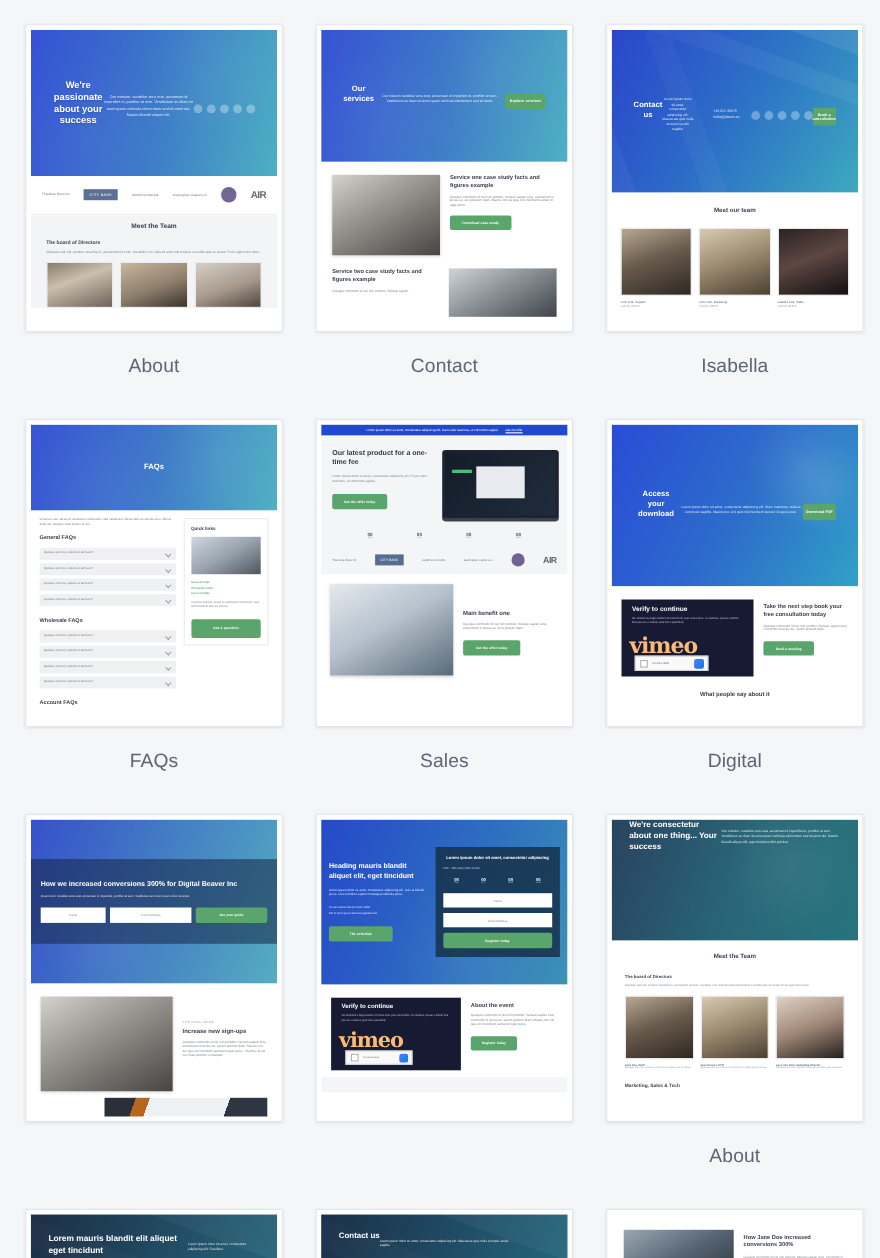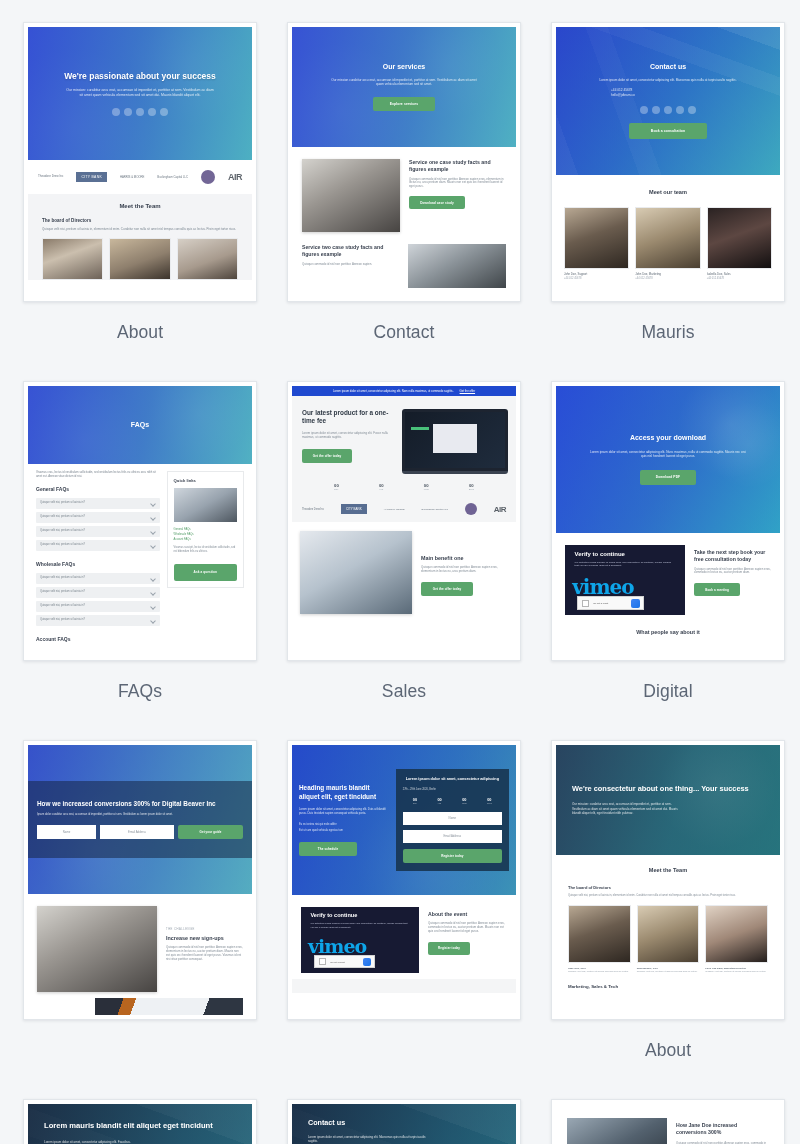--- a/index.html
+++ b/index.html
@@ -47,21 +47,21 @@
   
   .hero { position: relative; overflow: hidden; }
   .hero-photo {
     position: absolute; inset: 0;
     background-size: cover;
     background-position: center;
   }
   .hero-tint { position: absolute; inset: 0; }
   .hero-in {
     position: relative; height: 100%;
-    display: flex; flex-direction: column;
+    display: flex; flex-direction: row;
     align-items: center; justify-content: center;
     text-align: center; padding: 0 20px;
   }
   .hero-in.left { align-items: flex-start; text-align: left; }
   .h-title { color:#fff; font-weight:bold; line-height:1.25; }
   .h-sub { color:rgba(255,255,255,.82); line-height:1.45; }
   .btn-green {
     background:#5aa56b; color:#fff; border-radius:2px;
     display:inline-flex; align-items:center; justify-content:center;
     font-weight:600; letter-spacing:.1px;
@@ -80,21 +80,21 @@
   .person .ph { width:100%; height:48px; background-size:cover; background-position:center; border:1px solid #e9ebee; }
   .faqbar { background:#eef0f2; height:11px; margin-bottom:3px; border-radius:1px; position:relative; }
   .faqbar:after { content:""; position:absolute; right:5px; top:4px; width:3px; height:3px; border-right:1px solid #9aa3ad; border-bottom:1px solid #9aa3ad; transform:rotate(45deg);} 
   .qlbox { background:#fff; border:1px solid #e8eaec; padding:6px; }
   .counter { display:flex; justify-content:space-around; }
   .counter .c { text-align:center; }
   .counter .cn { font-weight:bold; }
   .vimeo-box { background:#171a33; position:relative; overflow:hidden; }
   .vimeo-word {
     position:absolute; left:6%; top:46%;
-    font-family:"DejaVu Serif", serif; font-weight:bold; color:#0ea5e9;
+    font-family:"DejaVu Serif", serif; font-weight:bold; color:#fdba74;
     letter-spacing:-1px; line-height:1;
   }
   .recap { position:absolute; background:#f9f9f9; border:1px solid #d3d3d3; display:flex; align-items:center; }
   .recap .cb { width:7px; height:7px; border:1px solid #b5b5b5; background:#fff; margin:0 4px; }
   .ribbon { background:#1f49cf; color:#fff; display:flex; align-items:center; justify-content:center; }
   .laptop { background:#222733; border-radius:3px 3px 0 0; }
   .formcard { background:#1f3a52; }
   .tiny { line-height:1.35; }
 </style>
 </head>
@@ -228,21 +228,21 @@
             </div>
             <div class="person">
               <div class="ph" style="height:62px;background:linear-gradient(160deg,#2a2222,#5d4742 45%,#120f10)"></div>
               <div class="tiny" style="font-size:2.8px;color:#5e6974;margin-top:4px">Isabella Doe, Sales</div>
               <div class="tiny" style="font-size:2.6px;color:#98a2ac">+44 012 45678</div>
             </div>
           </div>
         </div>
       </div>
     </div>
-    <div class="tpl-label">Mauris</div>
+    <div class="tpl-label">Isabella</div>
   </div>
 
   <div class="tpl-cell">
     <div class="tpl-card">
       <div class="thumb">
         <div class="hero" style="height:78px">
           <div class="hero-photo" style="background:
               radial-gradient(circle at 25% 70%, rgba(255,255,255,.26), transparent 34%),
               radial-gradient(circle at 76% 36%, rgba(255,255,255,.22), transparent 28%),
               linear-gradient(120deg,#6f86c8,#7fa3c9 48%,#8fc0cd)"></div>

